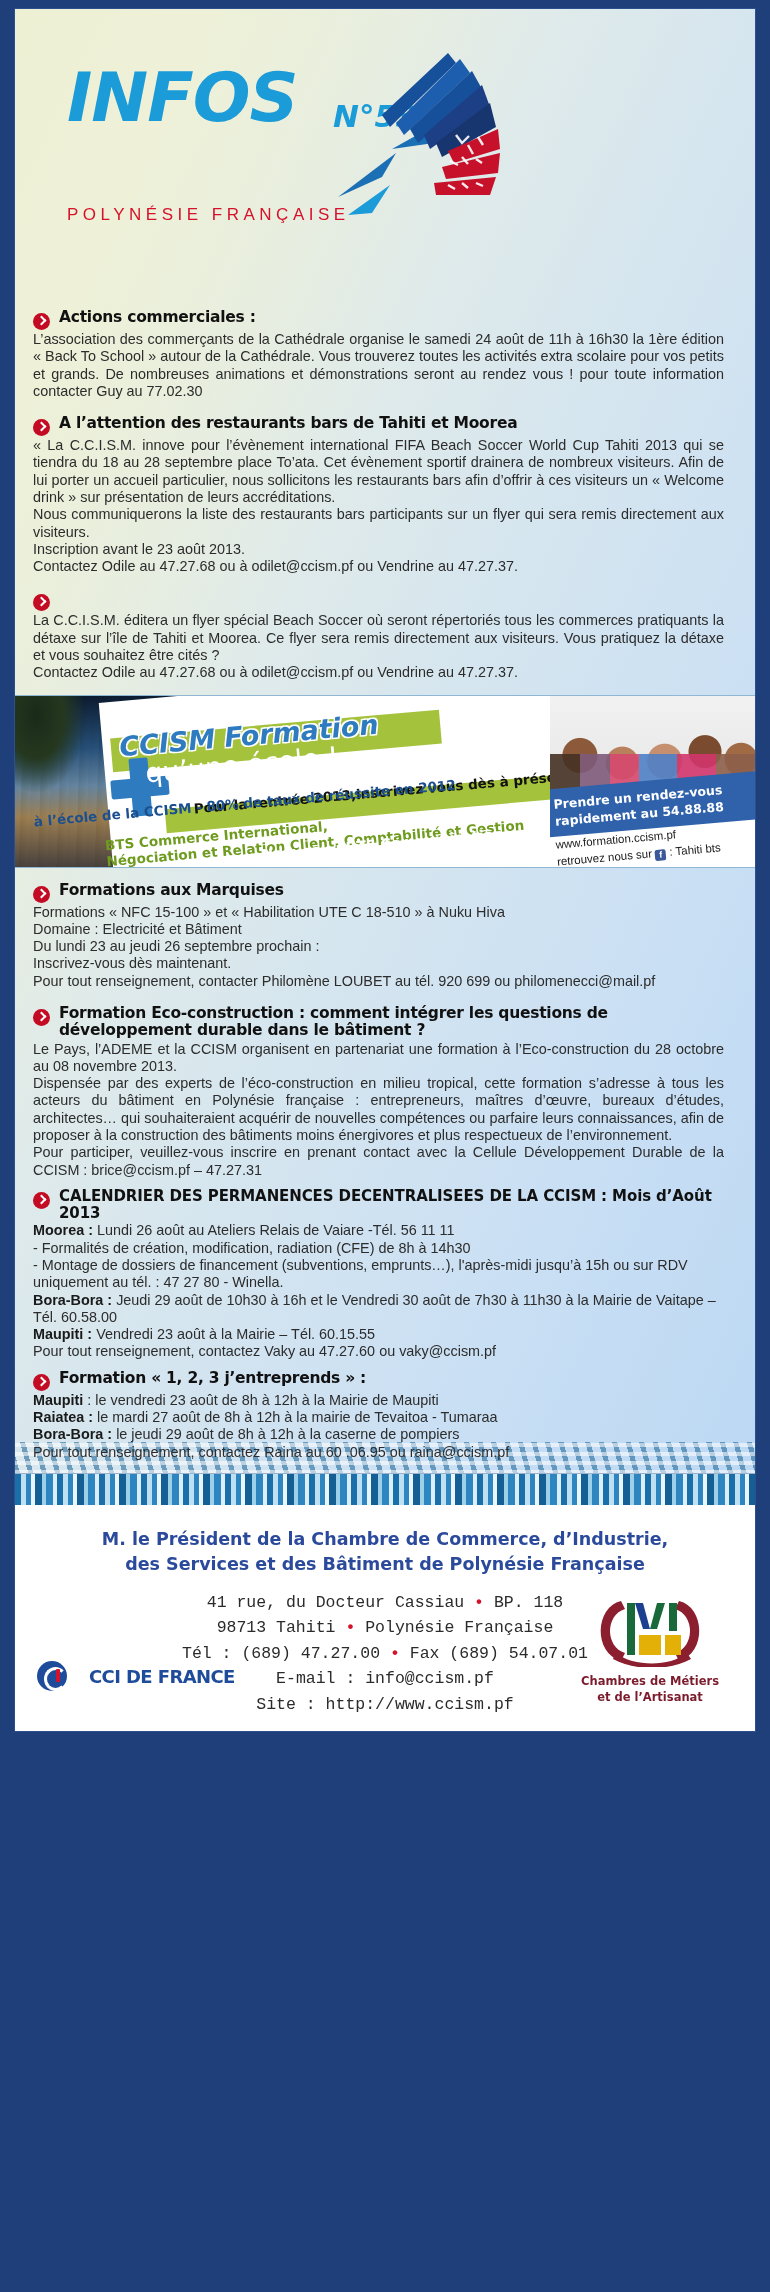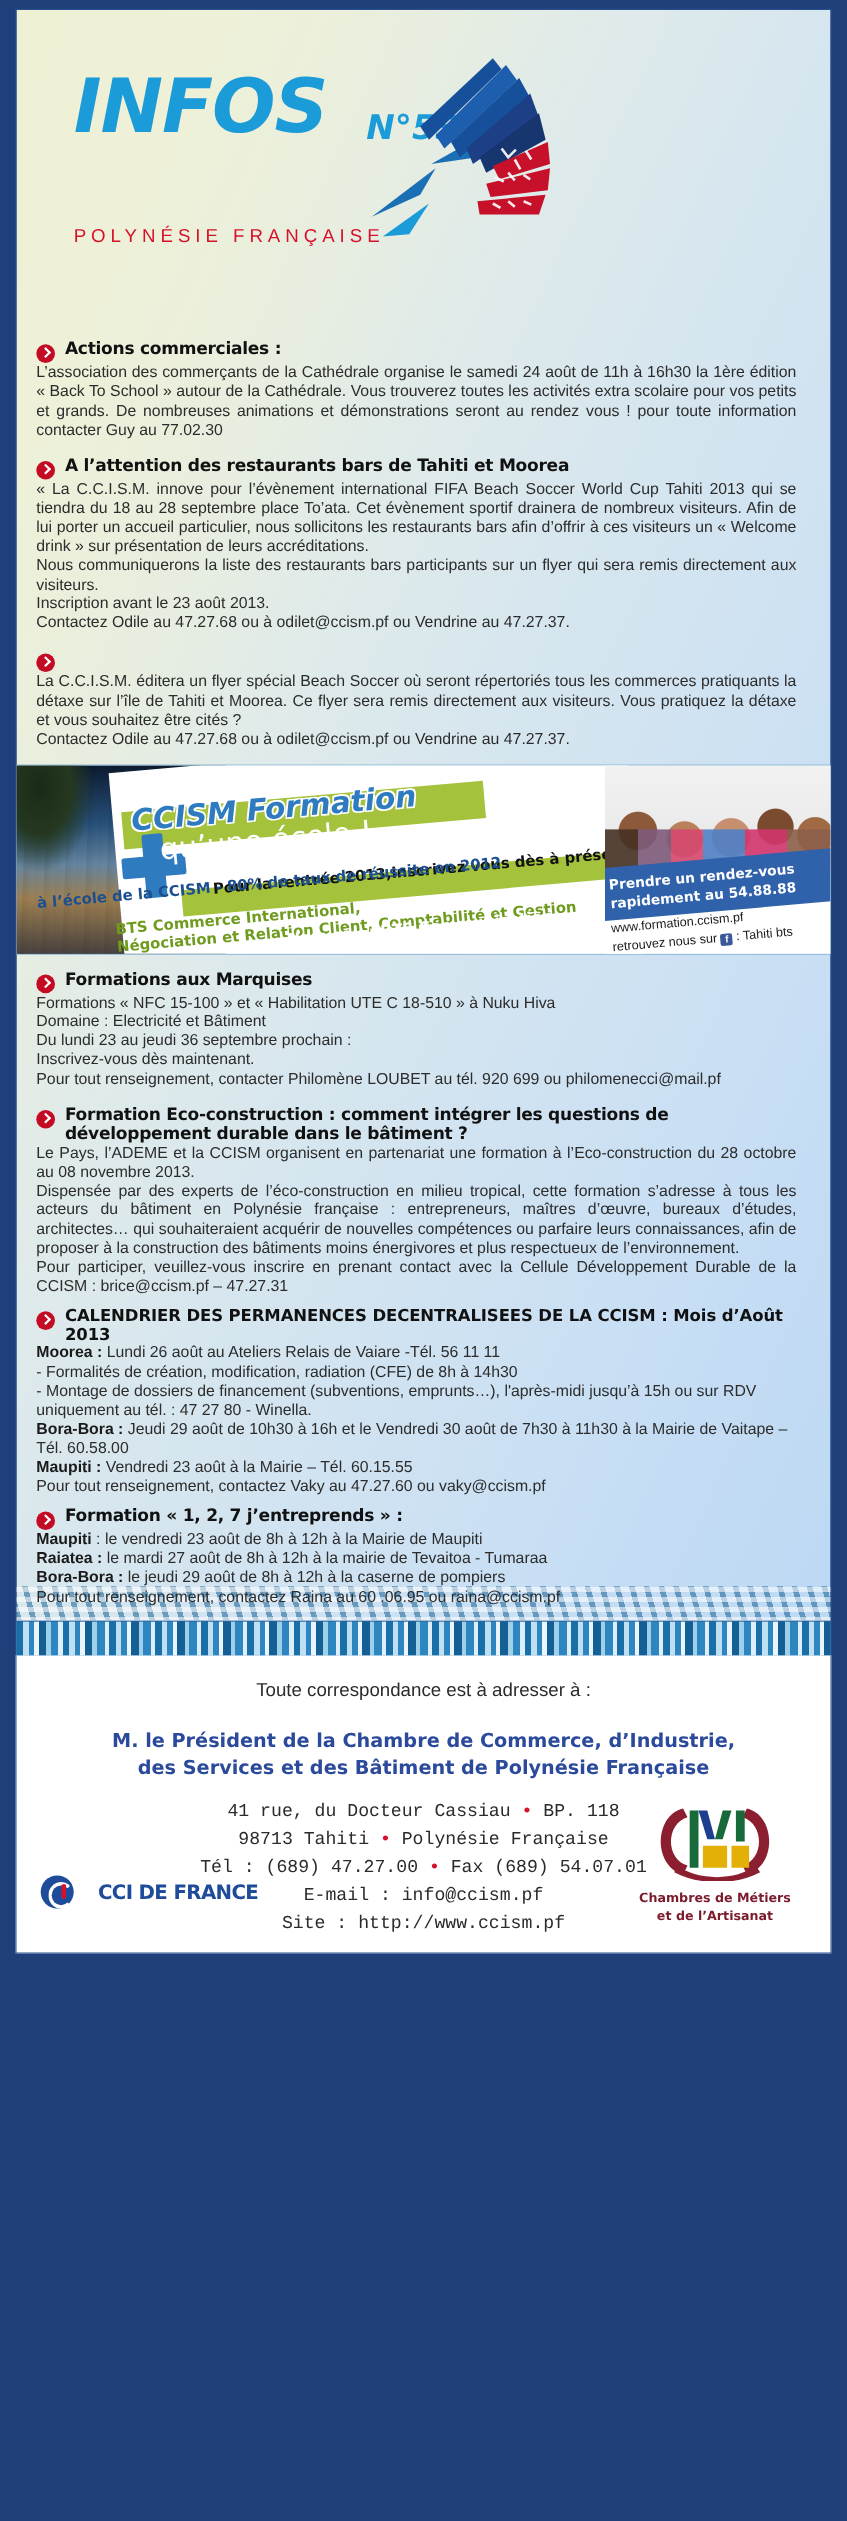--- a/index.html
+++ b/index.html
@@ -430,21 +430,21 @@
 
     <div class="block" style="padding-top:14px">
 
       <div>
         <div class="head-row">
           <span class="bullet"></span>
           <span class="head-txt">Formations aux Marquises</span>
         </div>
         <p class="body-txt left">Formations « NFC 15-100 » et « Habilitation UTE C 18-510 » à Nuku Hiva</p>
         <p class="body-txt left">Domaine : Electricité et Bâtiment</p>
-        <p class="body-txt left">Du lundi 23 au jeudi 36 septembre prochain :</p>
+        <p class="body-txt left">Du lundi 23 au jeudi 26 septembre prochain :</p>
         <p class="body-txt left">Inscrivez-vous dès maintenant.</p>
         <p class="body-txt">Pour tout renseignement, contacter Philomène LOUBET au tél. 920 699 ou philomenecci@mail.pf</p>
       </div>
 
       <div class="gap"></div>
 
       <div>
         <div class="head-row">
           <span class="bullet"></span>
           <span class="head-txt">Formation Eco-construction : comment intégrer les questions de développement durable dans le bâtiment ?</span>
@@ -467,36 +467,35 @@
         <p class="body-txt left"><b>Bora-Bora :</b><span> Jeudi 29 août de 10h30 à 16h et le Vendredi 30 août de 7h30 à 11h30 à la Mairie de Vaitape – Tél. 60.58.00</span></p>
         <p class="body-txt left"><b>Maupiti :</b><span> Vendredi 23 août à la Mairie – Tél. 60.15.55</span></p>
         <p class="body-txt left"><span>Pour tout renseignement, contactez Vaky au 47.27.60 ou vaky@ccism.pf</span></p>
       </div>
 
       <div class="gap-s"></div>
 
       <div>
         <div class="head-row">
           <span class="bullet"></span>
-          <span class="head-txt">Formation « 1, 2, 7 j’entreprends » :</span>
+          <span class="head-txt">Formation « 1, 2, 3 j’entreprends » :</span>
         </div>
         <p class="body-txt left"><b>Maupiti</b><span> : le vendredi 23 août de 8h à 12h à la Mairie de Maupiti</span></p>
         <p class="body-txt left"><b>Raiatea :</b><span> le mardi 27 août de 8h à 12h à la mairie de Tevaitoa - Tumaraa</span></p>
         <p class="body-txt left"><b>Bora-Bora :</b><span> le jeudi 29 août de 8h à 12h à la caserne de pompiers</span></p>
         <p class="body-txt left"><span>Pour tout renseignement, contactez Raina au 60 .06.95 ou raina@ccism.pf</span></p>
       </div>
 
       <div style="height:12px"></div>
     </div>
 
     <div class="tiki"></div>
   </div>
 
   <div class="footer">
-    <div class="f-lead">Toute correspondance est à adresser à :</div>
     <div class="f-pres">
       <div>M. le Président de la Chambre de Commerce, d’Industrie,</div>
       <div>des Services et des Bâtiment de Polynésie Française</div>
     </div>
     <div class="f-addr">
       <div><span>41 rue, du Docteur Cassiau </span><span class="sep">•</span><span> BP. 118</span></div>
       <div><span>98713 Tahiti </span><span class="sep">•</span><span> Polynésie Française</span></div>
       <div><span>Tél : (689) 47.27.00 </span><span class="sep">•</span><span> Fax (689) 54.07.01</span></div>
       <div>E-mail : info@ccism.pf</div>
       <div>Site : http://www.ccism.pf</div>

